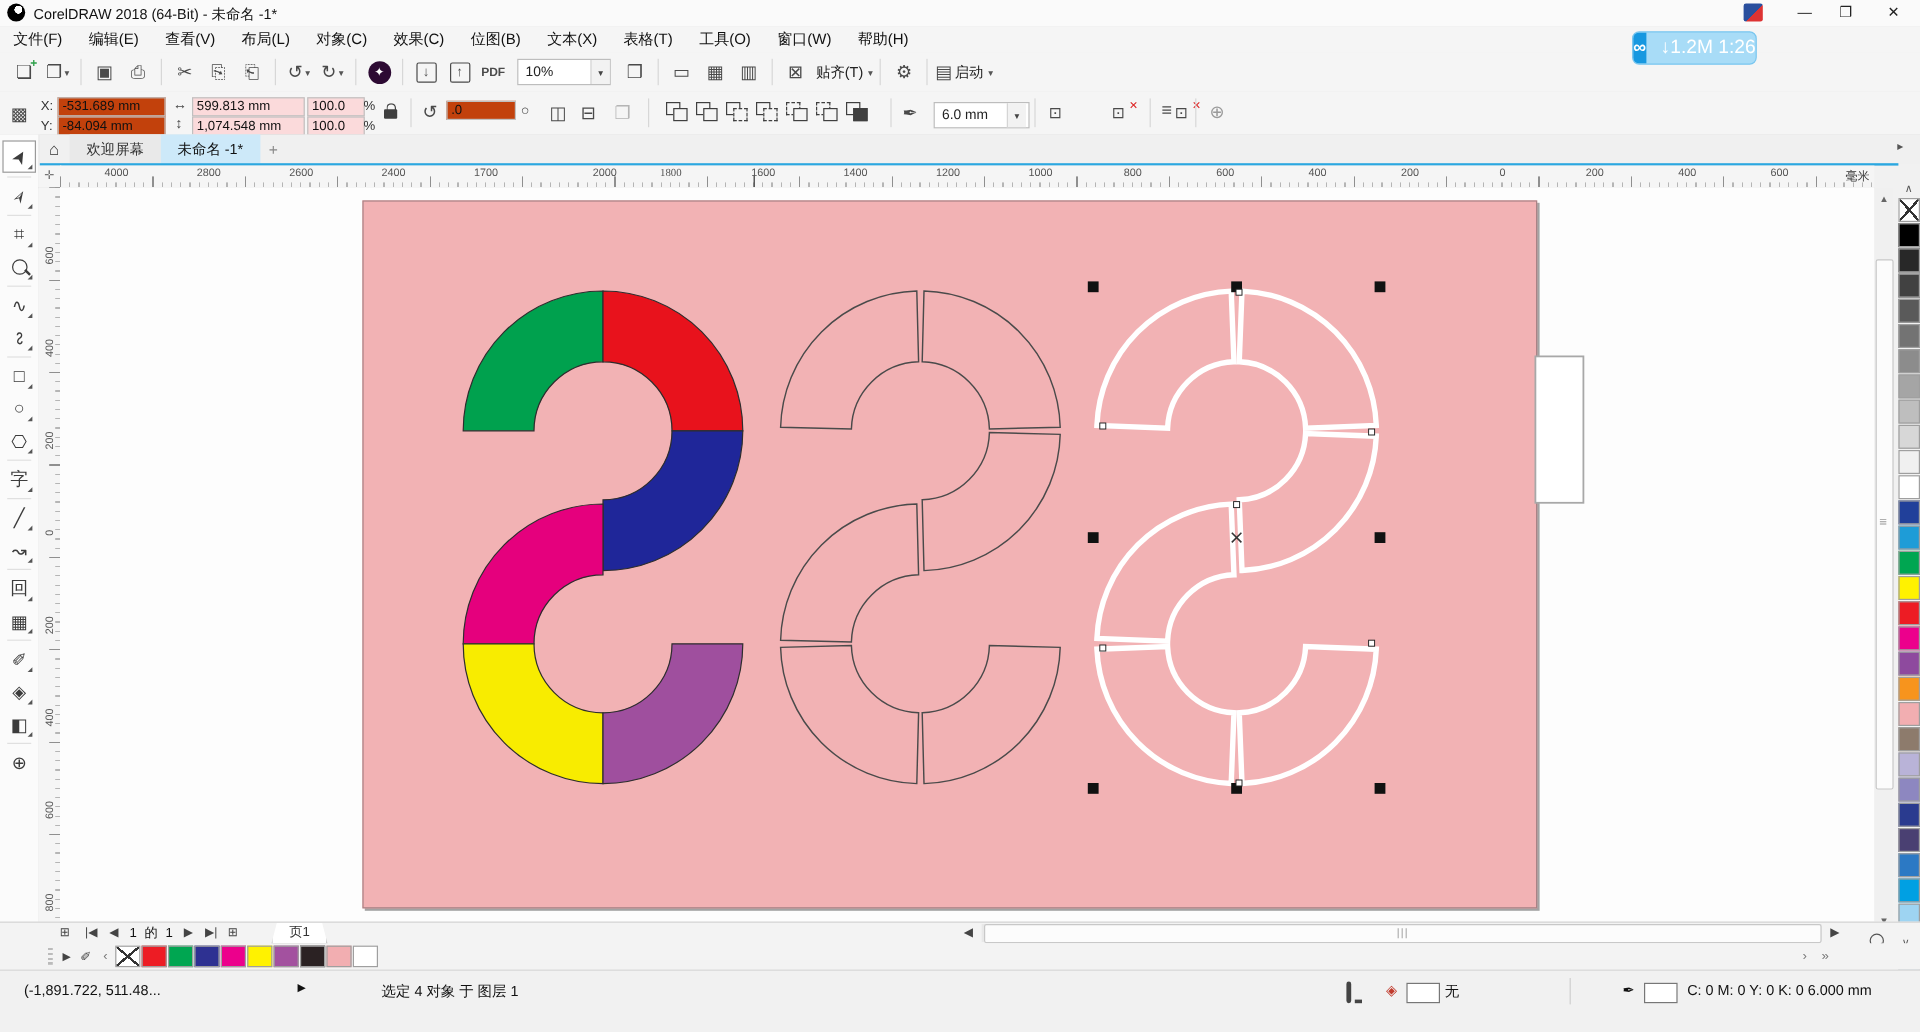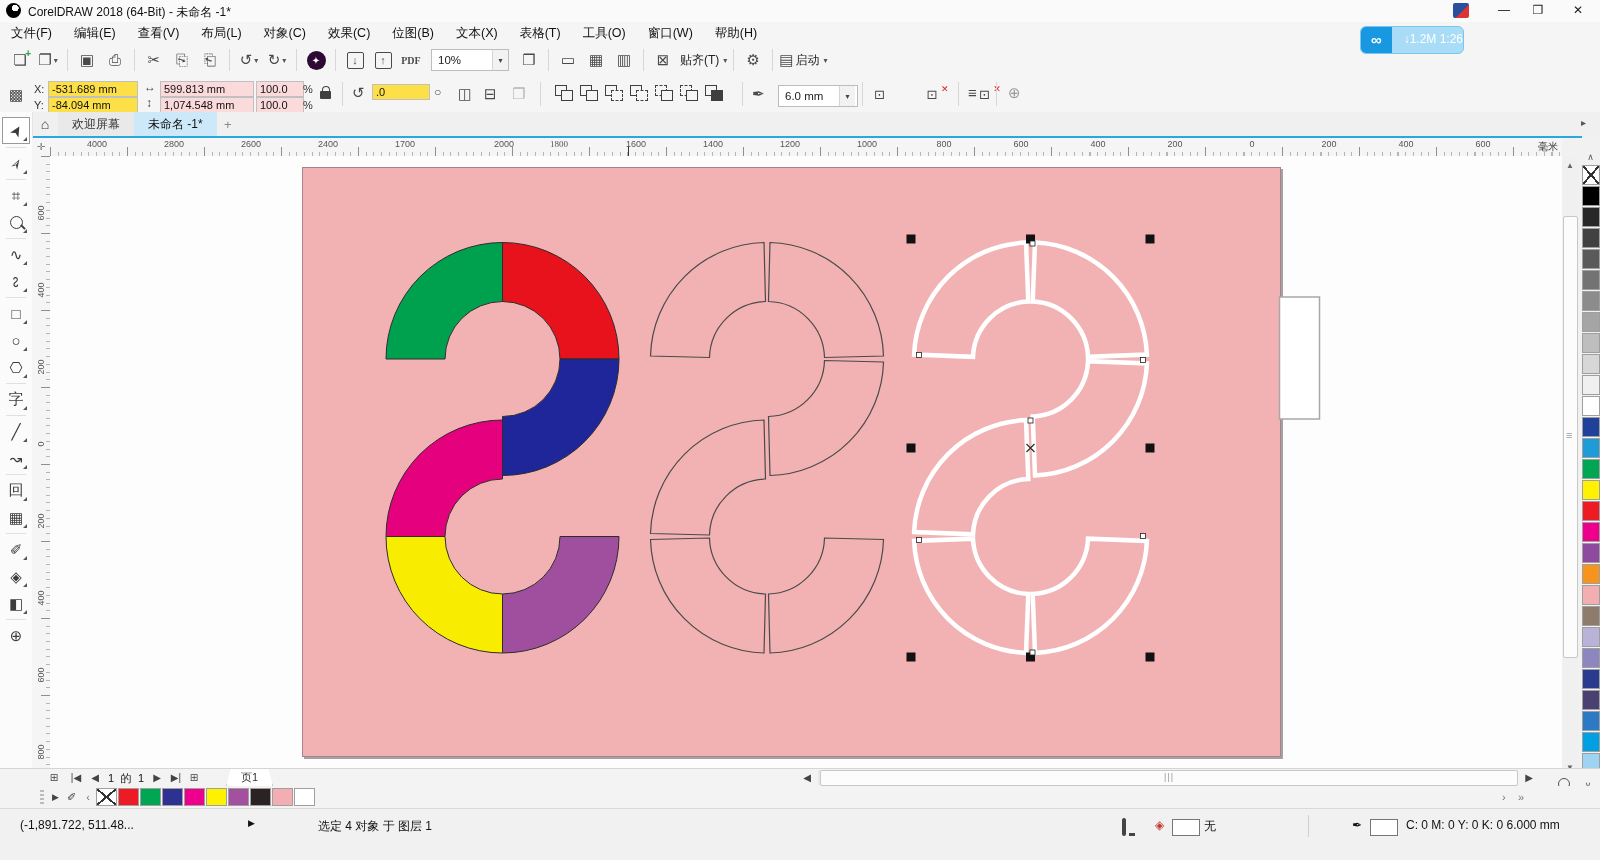--- a/index.html
+++ b/index.html
@@ -14,51 +14,51 @@
   #title{position:absolute;left:28px;top:4px;}
   .tray{position:absolute;left:1453px;top:3px;width:16px;height:15px;border-radius:2px;
     background:linear-gradient(135deg,#2a4f9e 0 55%,#d33 55%);}
   .wbtn{position:absolute;top:0;width:32px;height:21px;text-align:center;line-height:21px;
     font-size:12px;color:#222;}
   
   #cloudwidget{position:absolute;left:1360px;top:26px;width:102px;height:26px;z-index:60;
     border:1px solid #79c6ef;border-radius:6px;background:#a8dcf7;display:flex;overflow:hidden;}
   .cw-logo{width:38px;background:#1798e0;color:#fff;font-size:15px;font-weight:bold;
     text-align:center;line-height:25px;}
-  .cw-text{flex:1;color:#fff;font-size:12px;line-height:25px;text-align:center;white-space:nowrap;margin-left:12px;}
+  .cw-text{flex:1;color:#fff;font-size:16px;line-height:25px;text-align:center;white-space:nowrap;margin-left:12px;}
   
   #menubar{position:absolute;left:0;top:22px;width:1600px;height:22px;background:#f5f5f5;
     display:flex;align-items:center;font-size:12.5px;color:#111;border-bottom:1px solid #eee;}
   .menu-item{padding:0 11px;line-height:22px;}
   
   #toolbar{position:absolute;left:0;top:44px;width:1600px;height:32px;background:#f5f5f5;
     display:flex;align-items:center;border-bottom:1px solid #e0e0e0;font-size:15px;color:#4a4a4a;}
   .tbtn{min-width:26px;height:26px;display:flex;align-items:center;justify-content:center;
     margin:0 1px;position:relative;}
   .tbtn .g{font-size:15px;}
   .tbtn .acc{position:absolute;right:2px;top:1px;font-size:10px;font-weight:bold;}
   .dd{font-size:8px;color:#555;margin-left:2px;}
   .tsep{width:1px;height:22px;background:#d7d7d7;margin:0 5px;}
   .boxed .g{border:1.4px solid #4a4a4a;border-radius:2px;font-size:11px;width:15px;height:15px;
     line-height:14px;text-align:center;font-weight:bold;}
-  .pdftxt .g{font-size:10px;font-weight:bold;letter-spacing:0;font-family:Liberation Serif, serif;}
+  .pdftxt .g{font-size:10px;font-weight:bold;letter-spacing:0;}
   .orb .g{width:19px;height:19px;border-radius:50%;background:#2d0a33;color:#fff;font-size:10px;
     line-height:19px;text-align:center;}
   .combo{display:flex;align-items:center;border:1px solid #bdbdbd;background:#fff;height:20px;
     margin:0 6px;}
   .combo .cval{font-size:11.5px;padding:0 6px;color:#222;min-width:48px;}
   .combo .cdd{width:15px;height:100%;border-left:1px solid #d5d5d5;font-size:8px;color:#444;
     display:flex;align-items:center;justify-content:center;background:#f2f2f2;}
   .tlabel{font-size:12px;color:#222;margin:0 2px;}
   
   #propbar{position:absolute;left:0;top:76px;width:1600px;height:36px;background:#f5f5f5;
     border-bottom:1px solid #dcdcdc;color:#4a4a4a;}
   #propbar .pbicon{position:absolute;font-size:15px;}
   .plab{font-size:11px;color:#333;}
-  .pfield{position:absolute;height:14px;border:1px solid #c0c0c0;background:#fde047;font-size:11px;
+  .pfield{position:absolute;height:14px;border:1px solid #c0c0c0;background:#c2410c;font-size:11px;
     font-family:"Liberation Sans",sans-serif;padding:0 3px;color:#111;}
   .pink{background:#fbdadb;}
   .psep{position:absolute;top:6px;width:1px;height:24px;background:#d7d7d7;}
   .css-lock{position:absolute;width:11px;height:8px;background:#3f3f3f;border-radius:1px;}
   .css-lock:before{content:"";position:absolute;left:1.5px;top:-5px;width:8px;height:7px;
     border:1.6px solid #3f3f3f;border-bottom:none;border-radius:4px 4px 0 0;box-sizing:border-box;}
   .shp{position:relative;display:inline-block;width:19px;height:17px;margin:0 3px;}
   .shp i{position:absolute;width:10px;height:9px;border:1.3px solid #3f3f3f;}
   .shp i.b{left:0;top:0;} .shp i.f{left:6px;top:5px;background:#f5f5f5;}
   .shp.dash i.f{border-style:dashed;} .shp.dash2 i.b{border-style:dashed;}

